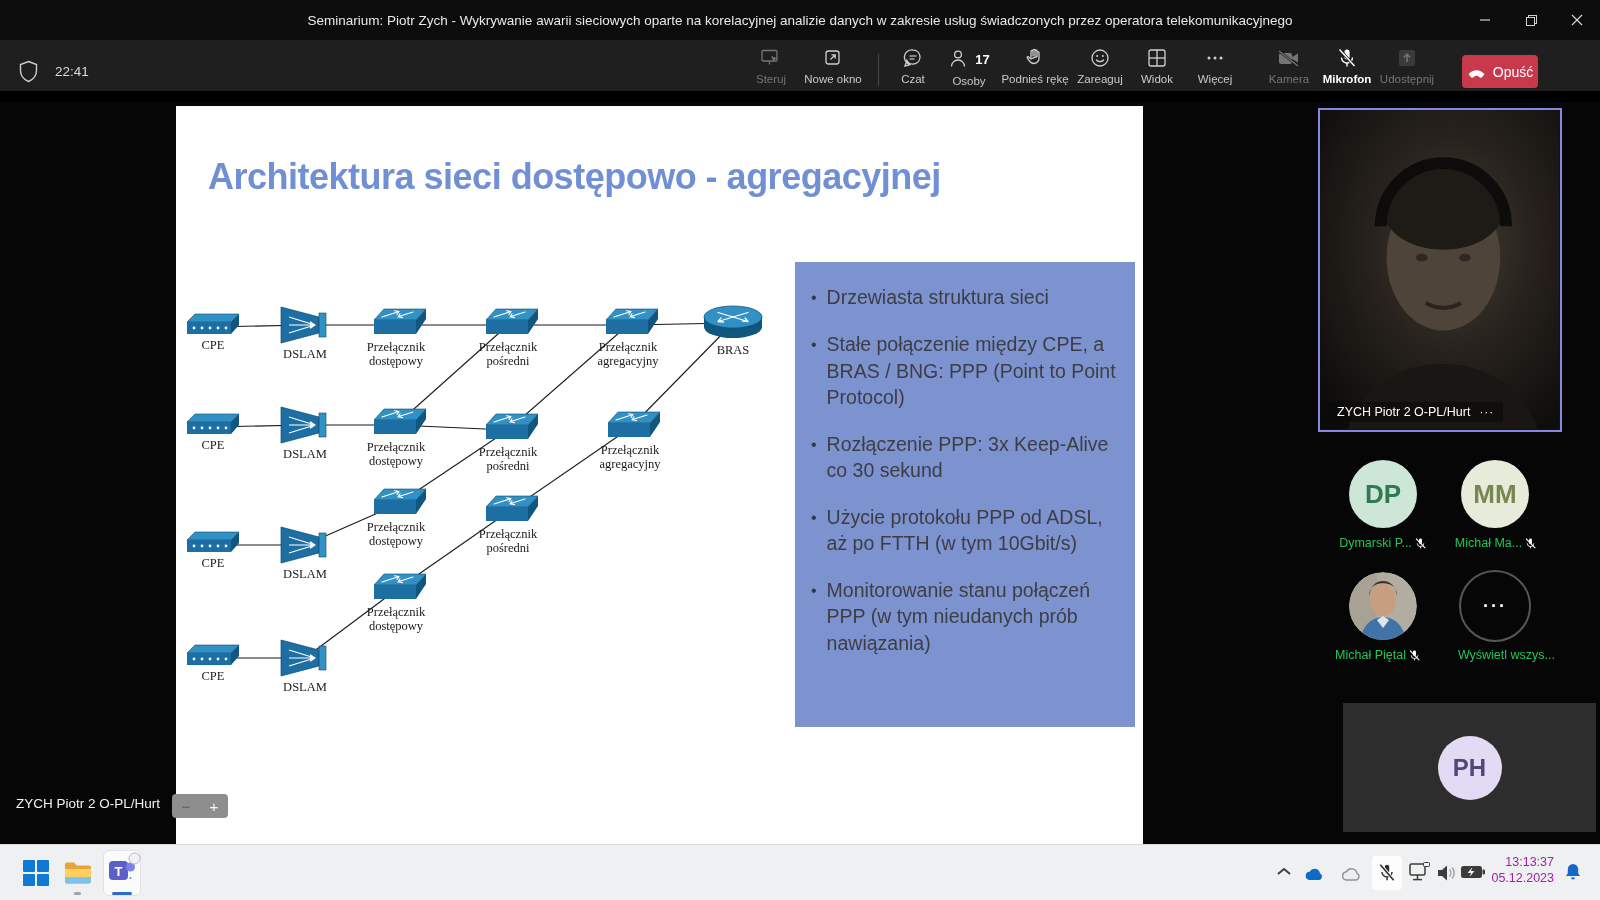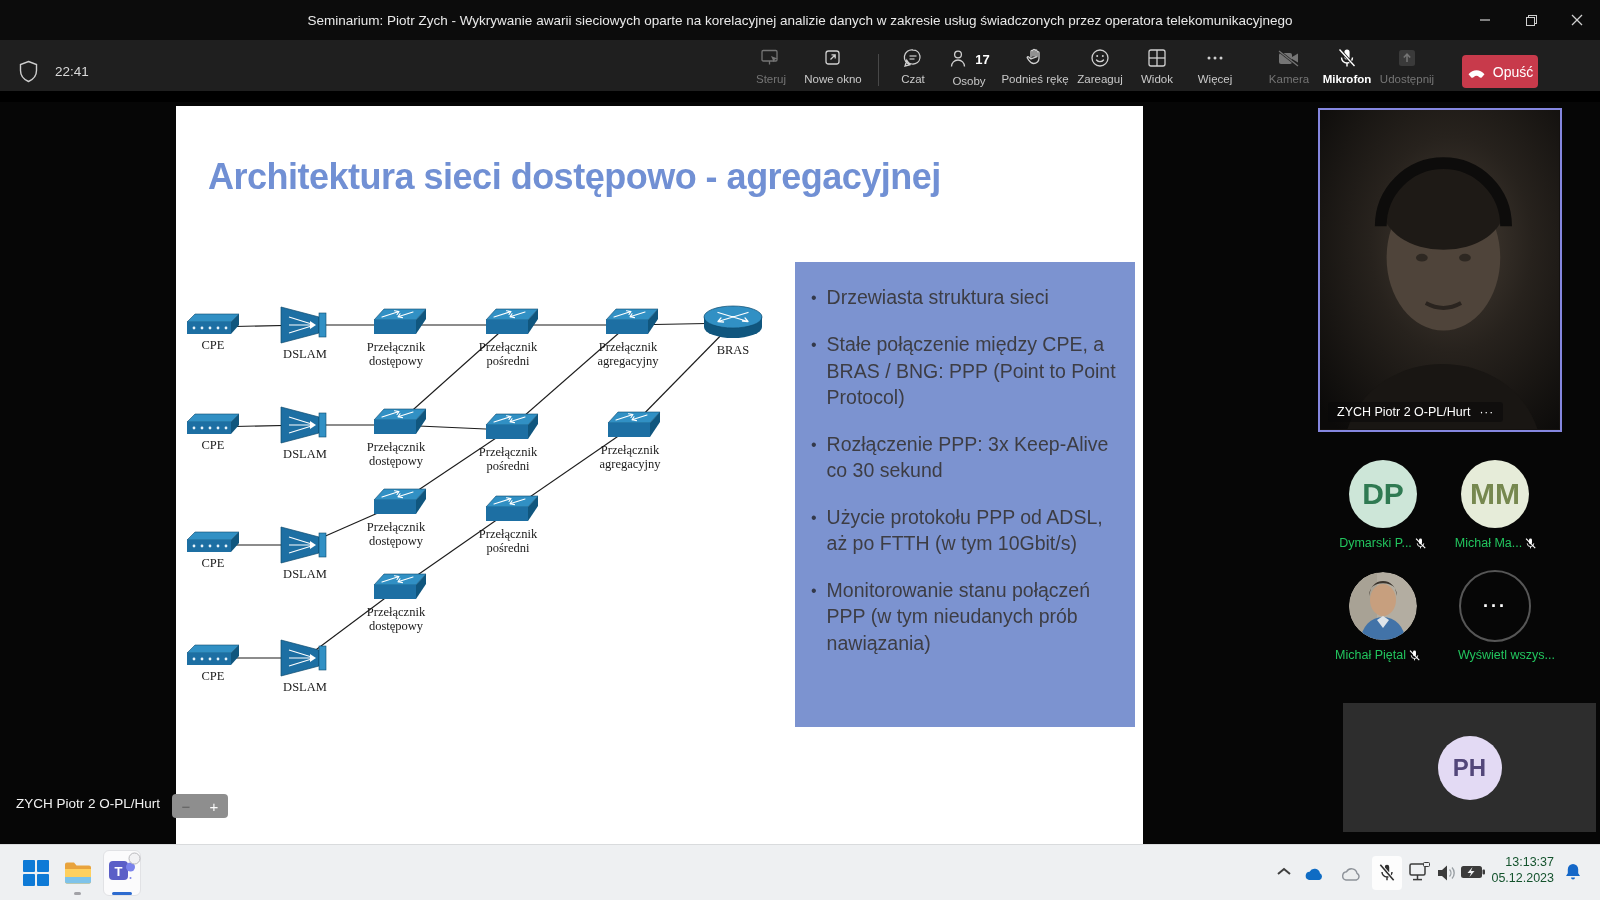--- a/index.html
+++ b/index.html
@@ -49,41 +49,41 @@
 
   
   #video-tile { position:absolute; left:1318px; top:6px; width:244px; height:324px;
                 border:2.5px solid #8587e0; background:#14110f; overflow:hidden; cursor:pointer; }
   #video-name { position:absolute; left:8px; bottom:8px; background:rgba(10,10,10,.55); border-radius:3px;
                 padding:3px 9px; display:flex; align-items:center; gap:9px; }
   #video-name .nm { color:#fff; font-size:12.5px; }
   #video-name .mr { color:#fff; font-size:12px; letter-spacing:1px; cursor:pointer; }
 
   .pcircle { border-radius:50%; display:flex; align-items:center; justify-content:center;
-             font-size:30px; font-weight:bold; cursor:pointer; }
+             font-size:26px; font-weight:bold; cursor:pointer; }
   .av-dp { position:absolute; left:1349px; top:358px; width:68px; height:68px; background:#cde6d8; color:#2f7a52; }
   .av-mm { position:absolute; left:1461px; top:358px; width:68px; height:68px; background:#e6ecd9; color:#76884f; }
   .av-ph-tile { position:absolute; left:1343px; top:601px; width:253px; height:129px; background:#2d2d2d;
                 display:flex; align-items:center; justify-content:center; }
   .av-ph { width:64px; height:64px; background:#e3daf4; color:#53477a; font-size:24px; }
   .av-photo { position:absolute; left:1349px; top:470px; width:68px; height:68px; overflow:hidden; }
   .av-more { position:absolute; left:1459px; top:468px; width:72px; height:72px; border:2px solid #565656;
              background:transparent; color:#fff; font-size:18px; letter-spacing:2px; }
   .plabel { position:absolute; display:flex; align-items:center; justify-content:center; gap:2px;
             width:120px; color:#22c55e; font-size:12.5px; white-space:nowrap; }
 
   
   #taskbar { position:absolute; left:0; top:844px; width:1600px; height:56px; background:#eef0f2;
              border-top:1px solid #d9dbdd; }
   .tb-ic { position:absolute; cursor:pointer; }
   #teams-hl { position:absolute; left:103px; top:5px; width:38px; height:46px; background:#fbfbfc;
               border:1px solid #e1e2e5; border-radius:6px; cursor:pointer; }
   #teams-underline { position:absolute; left:112px; top:47px; width:20px; height:3px; background:#2d6bcf; border-radius:2px; }
   #explorer-dash { position:absolute; left:74px; top:47px; width:7px; height:3px; background:#a2a2a7; border-radius:2px; }
-  #tray-clock { position:absolute; left:1468px; top:9px; width:86px; text-align:right; color:#14532d;
+  #tray-clock { position:absolute; left:1468px; top:9px; width:86px; text-align:right; color:#a21caf;
                 font-size:12.5px; line-height:16px; cursor:pointer; }
   .micbox { position:absolute; left:1372px; top:11px; width:30px; height:34px; background:#fdfdfd;
             border-radius:4px; display:flex; align-items:center; justify-content:center; cursor:pointer; }
 </style>
 </head>
 <body>
 
 <div id="titlebar">
   <div class="title">Seminarium: Piotr Zych - Wykrywanie awarii sieciowych oparte na korelacyjnej analizie danych w zakresie usług świadczonych przez operatora telekomunikacyjnego</div>
   <div id="win-controls">

